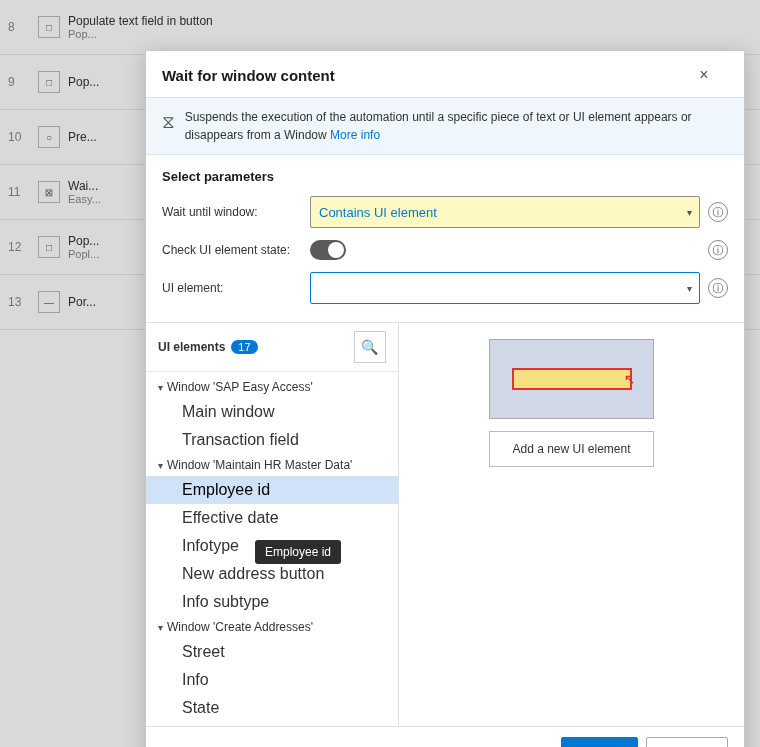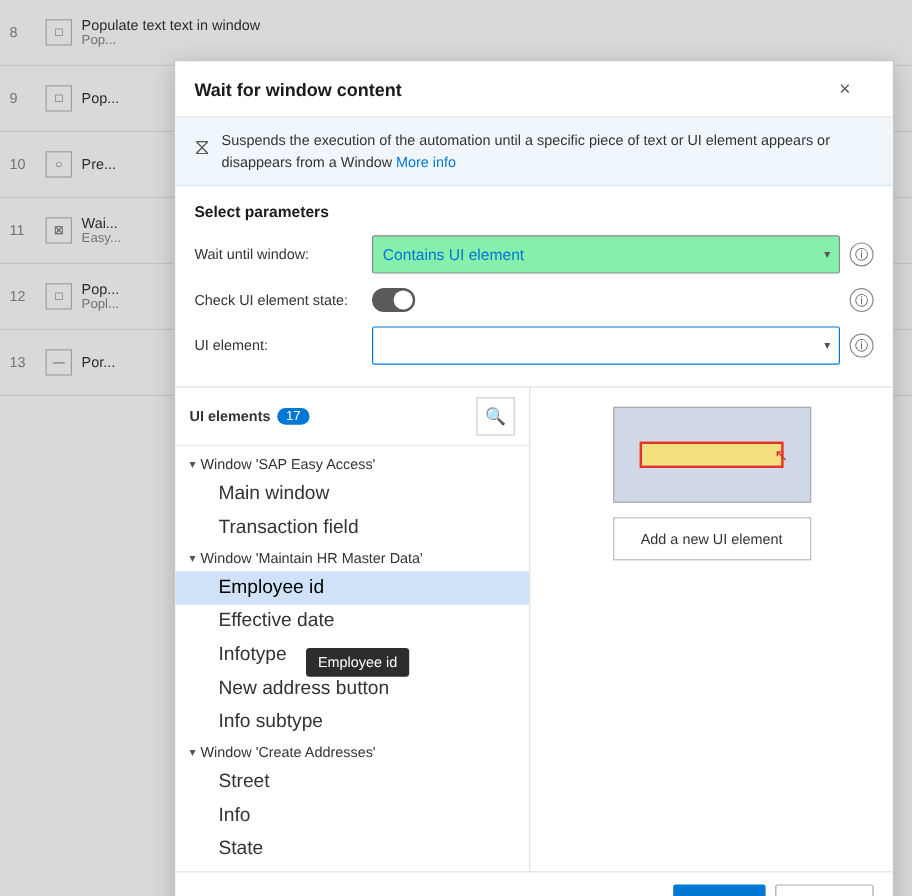--- a/index.html
+++ b/index.html
@@ -149,21 +149,21 @@
       position: relative;
     }
     .param-select {
       width: 100%;
       height: 32px;
       border: 1px solid #8a8a8a;
       border-radius: 2px;
       padding: 0 30px 0 8px;
       font-size: 13px;
       color: #0078d4;
-      background: #86efac;
+      background: #fef9c3;
       appearance: none;
       cursor: pointer;
     }
     .dropdown-arrow {
       position: absolute;
       right: 8px;
       top: 50%;
       transform: translateY(-50%);
       pointer-events: none;
       color: #555;
@@ -219,21 +219,21 @@
 
     
     .bottom-panel {
       display: flex;
       border-top: 1px solid #e0e0e0;
       min-height: 370px;
     }
 
     
     .ui-elements-panel {
-      width: 296px;
+      width: 253px;
       border-right: 1px solid #e0e0e0;
       display: flex;
       flex-direction: column;
     }
     .ui-elements-header {
       display: flex;
       align-items: center;
       justify-content: space-between;
       padding: 8px 12px;
       border-bottom: 1px solid #e8e8e8;
@@ -383,21 +383,21 @@
     }
   </style>
 </head>
 <body>
 
 <div class="bg-list">
   <div class="bg-row">
     <span class="bg-row-num">8</span>
     <div class="bg-row-icon">□</div>
     <div>
-      <div class="bg-row-text">Populate text text in window</div>
+      <div class="bg-row-text">Populate text field in button</div>
       <div class="bg-row-sub">Pop...</div>
     </div>
   </div>
   <div class="bg-row">
     <span class="bg-row-num">9</span>
     <div class="bg-row-icon">□</div>
     <div>
       <div class="bg-row-text">Pop...</div>
     </div>
   </div>

